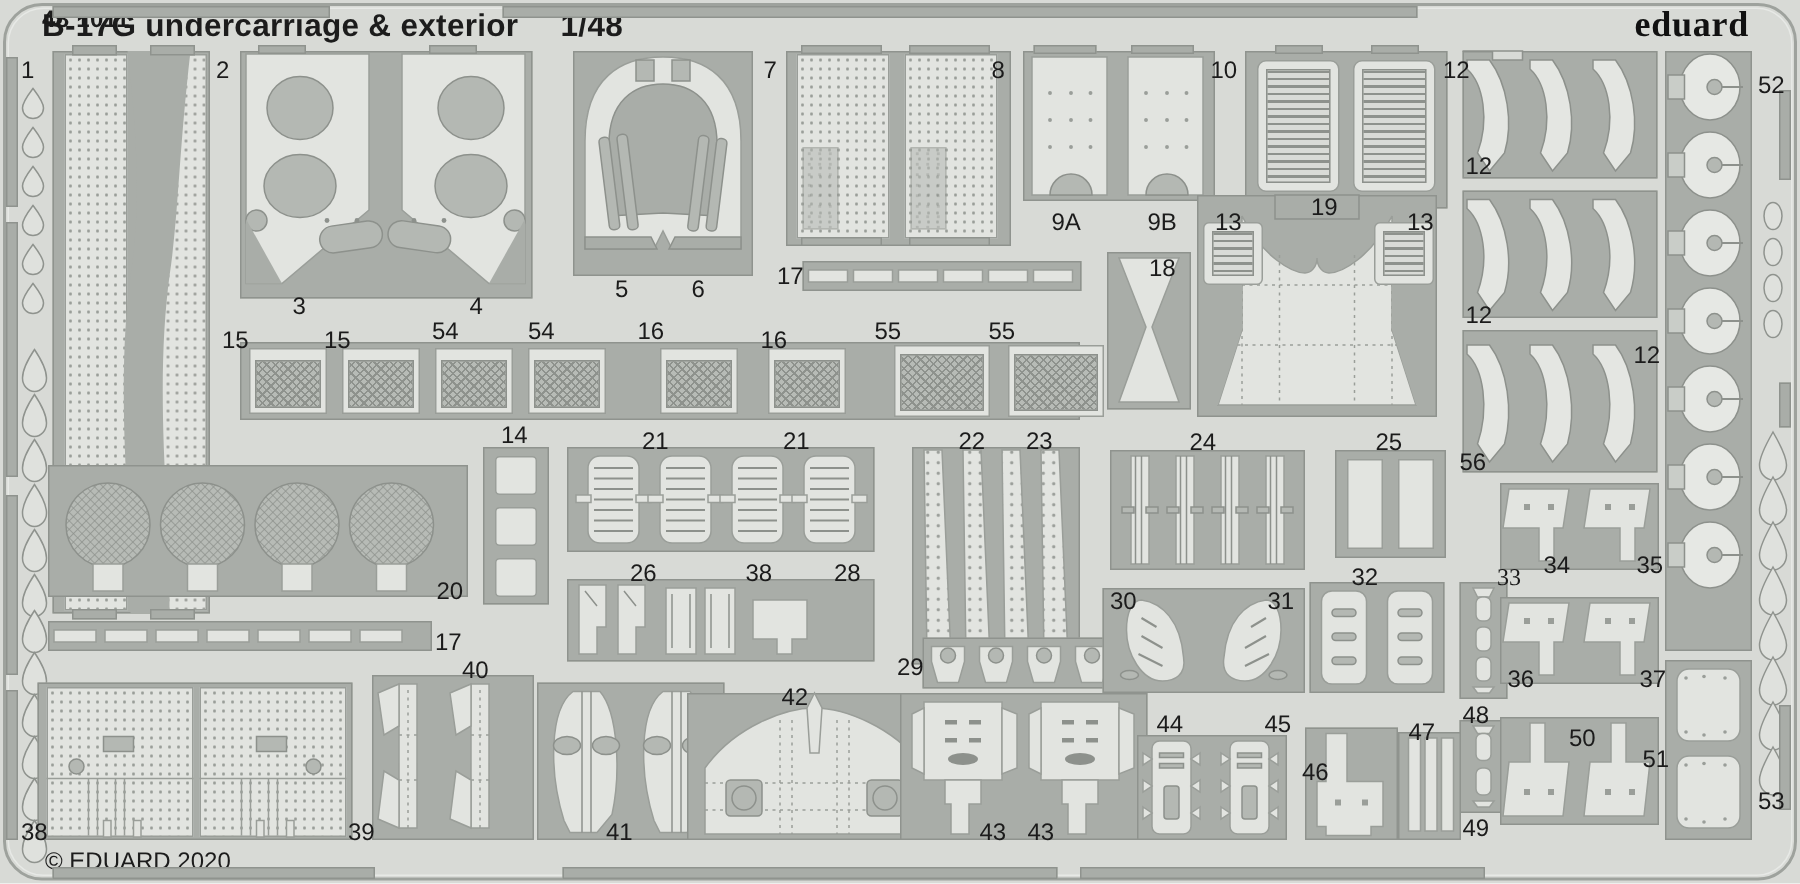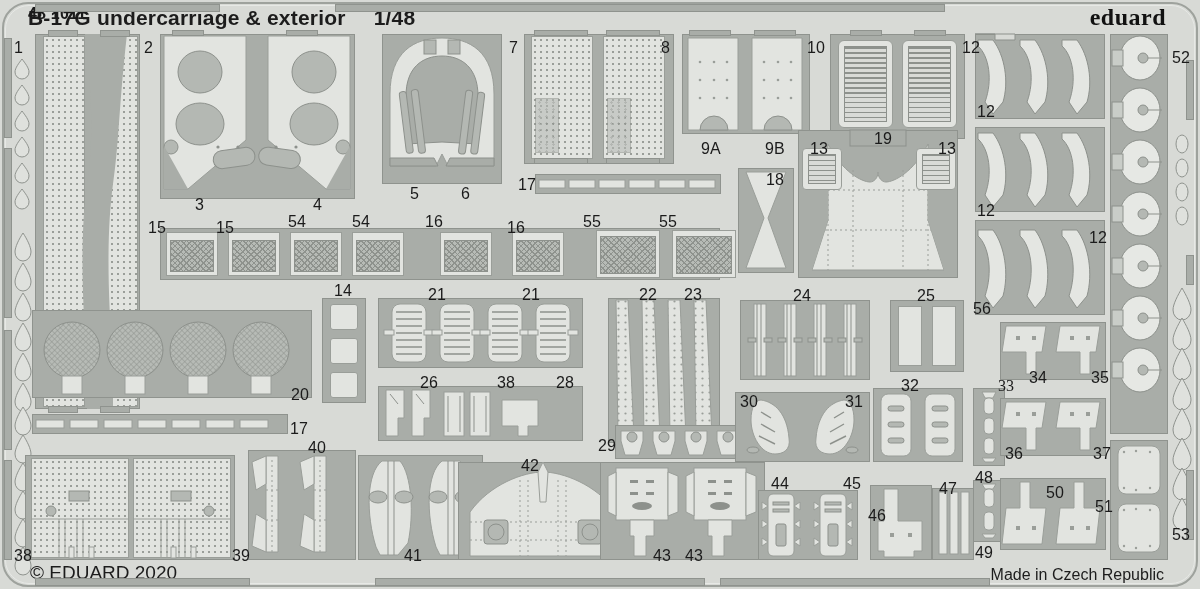--- a/index.html
+++ b/index.html
@@ -48,21 +48,21 @@
     font-family: "Liberation Serif", serif;
     font-size: 24px;
     font-weight: bold;
     color: #111;
     letter-spacing: 0.5px;
   }
 
   .footer-left {
     position: absolute;
     left: 30px; bottom: 5px;
-    font-size: 19px;
+    font-size: 16px;
     color: #1c1c1c;
     white-space: nowrap;
   }
   .footer-right {
     position: absolute;
     right: 36px; bottom: 5px;
     font-size: 16px;
     color: #1c1c1c;
     white-space: nowrap;
   }
@@ -128,21 +128,20 @@
   <div id="frame-outline"></div>
   <div id="frame-inner-sheen"></div>
 
   <div class="title">
     <span class="num">48 1011</span>
     <span>B-17G undercarriage &amp; exterior</span>
     <span class="scale">1/48</span>
   </div>
   <div class="brand">eduard</div>
   <div class="footer-left">© EDUARD 2020</div>
-  <div class="footer-right">Made in Czech Republic</div>
 
   <div class="block" style="left:35px;top:4px;width:185px;height:8px;"></div>
   <div class="block" style="left:335px;top:4px;width:610px;height:8px;"></div>
   <div class="block" style="left:35px;top:578px;width:215px;height:8px;"></div>
   <div class="block" style="left:375px;top:578px;width:330px;height:8px;"></div>
   <div class="block" style="left:720px;top:578px;width:270px;height:8px;"></div>
 
   <div class="block" style="left:4px;top:38px;width:8px;height:100px;"></div>
   <div class="block" style="left:4px;top:148px;width:8px;height:170px;"></div>
   <div class="block" style="left:4px;top:330px;width:8px;height:120px;"></div>

